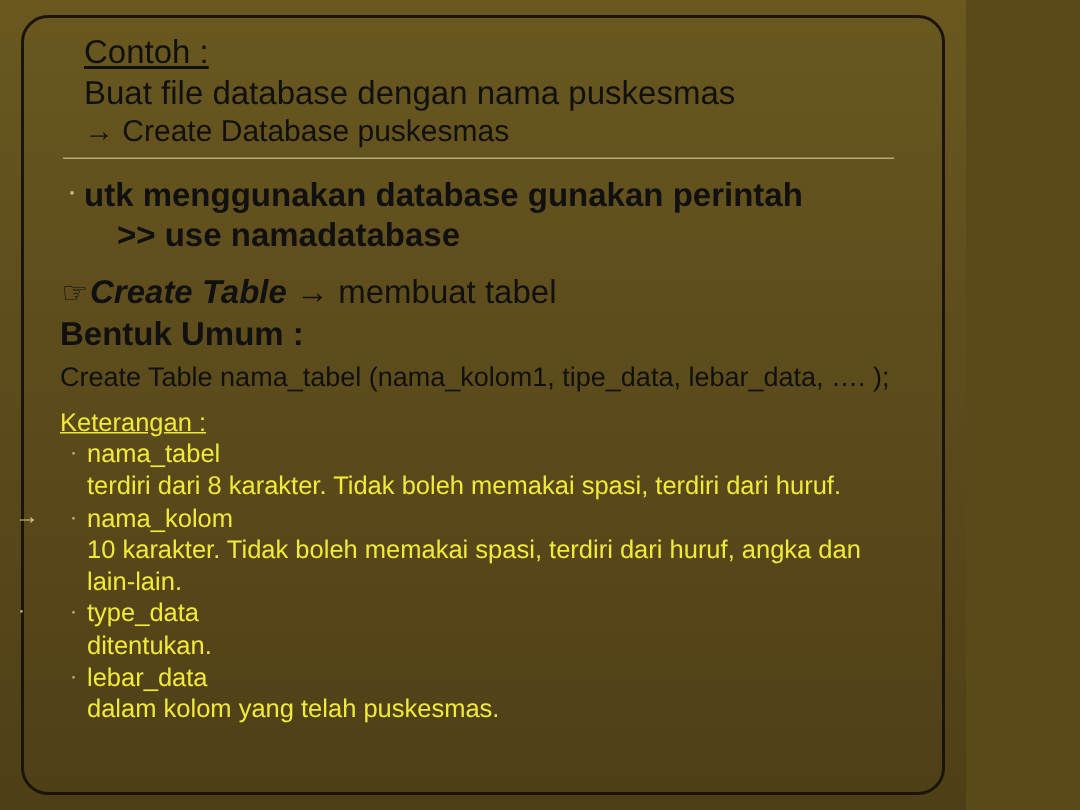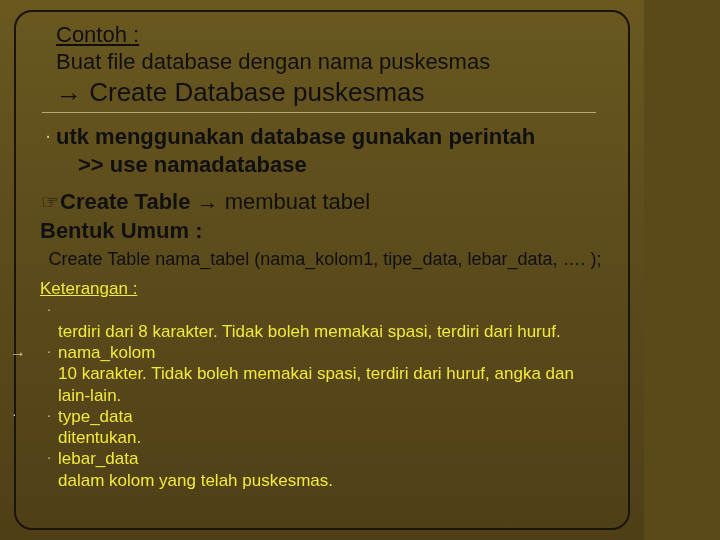--- a/index.html
+++ b/index.html
@@ -42,21 +42,21 @@
     margin: 0;
     line-height: 1.2;
   }
   .line-black {
     font-size: 22px;
     color: #101010;
     margin: 0;
     line-height: 1.25;
   }
   .arrow-line {
-    font-size: 26px;
+    font-size: 20px;
     color: #101010;
     margin: 0 0 4px 0;
     line-height: 1.25;
   }
   .bullet-row {
     display: flex;
     align-items: flex-start;
     margin: 10px 0 6px -16px;
   }
   .bullet-dot {
@@ -84,33 +84,33 @@
     margin: 10px 0 0 -16px;
   }
   .hand {
     width: 20px;
     text-align: center;
     font-size: 20px;
     color: #101010;
     flex-shrink: 0;
   }
   .italic {
+    font-style: italic;
   }
   .bentuk {
     font-size: 22px;
     color: #101010;
     font-weight: bold;
     margin: 2px 0 4px -16px;
   }
   .syntax {
     font-size: 18px;
     color: #101010;
     margin: 0 0 8px -16px;
     line-height: 1.25;
-    text-align: center;
   }
   .ket-block {
     margin: 6px 0 12px -16px;
     font-size: 17px;
     line-height: 1.25;
   }
   .ket-title {
     color: #f0ea3a;
     text-decoration: underline;
   }
@@ -172,21 +172,21 @@
 
     <p class="bentuk">Bentuk Umum :</p>
     <p class="syntax">Create Table nama_tabel (nama_kolom1, tipe_data, lebar_data, …. );</p>
 
     <div class="ket-block">
       <span class="ket-title">Keterangan :</span>
 
       <div class="ket-row">
         <span class="ket-bullet">·</span>
         <div>
-          <br>
+          <span class="ket-yellow">nama_tabel</span><br>
           <span class="ket-yellow">terdiri dari 8 karakter. Tidak boleh memakai spasi, terdiri dari huruf.</span>
         </div>
       </div>
 
       <div class="ket-row">
         <span class="outside-arrow">→</span>
         <span class="ket-bullet">·</span>
         <div>
           <span class="ket-yellow">nama_kolom</span><br>
           <span class="ket-yellow">10 karakter. Tidak boleh memakai spasi, terdiri dari huruf, angka dan lain-lain.</span>

